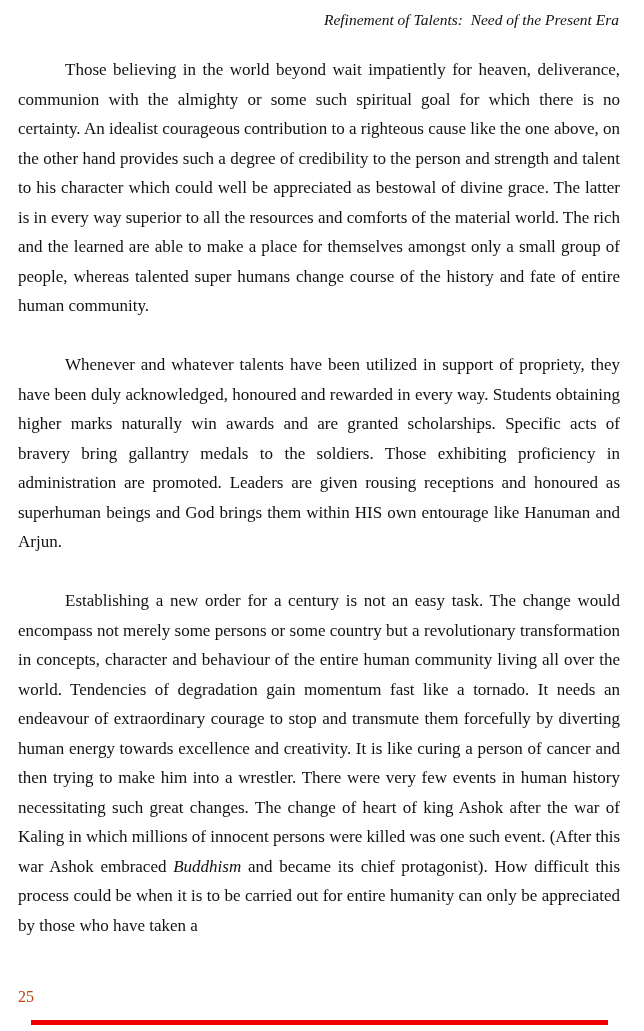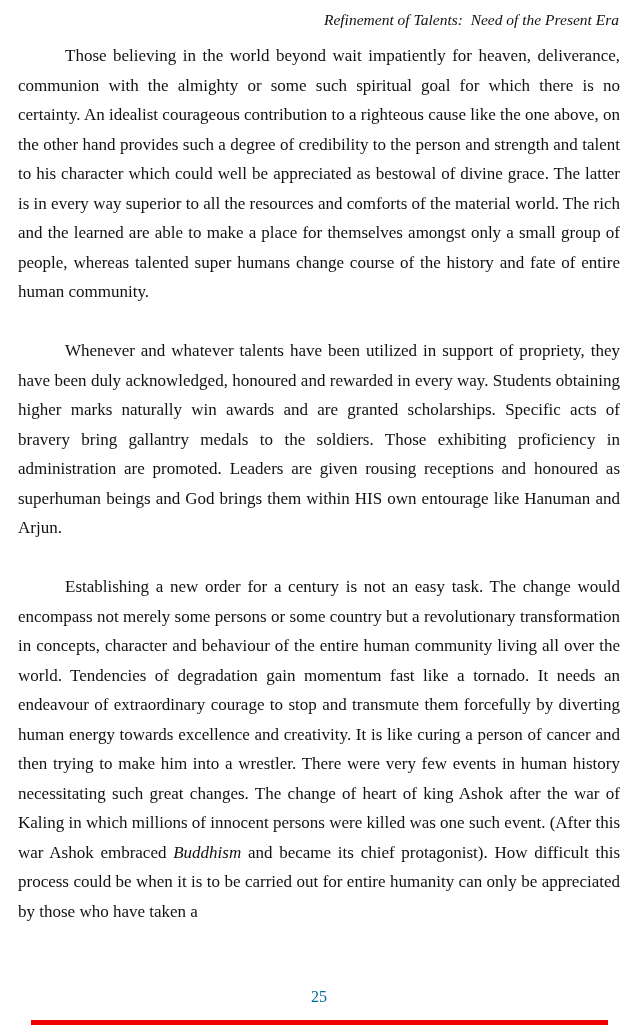--- a/index.html
+++ b/index.html
@@ -20,21 +20,21 @@
     top: 11px;
     right: 25px;
     font-style: italic;
     font-size: 15.5px;
     white-space: pre;
     color: #111111;
     margin-left: 40px;
   }
   .content {
     position: absolute;
-    top: 41px;
+    top: 55px;
     left: 18px;
     width: 602px;
     font-size: 17px;
     line-height: 29.5px;
     text-align: justify;
     color: #111111;
   }
   .content p {
     margin: 0 0 29.5px 0;
     text-indent: 47px;
@@ -43,23 +43,22 @@
     margin-bottom: 6px;
   }
   .italic-word {
     font-style: italic;
   }
   .page-number {
     position: absolute;
     top: 988px;
     left: 18px;
     width: 602px;
-    text-align: center;
     font-size: 16px;
-    color: #0369a1;
+    color: #c2410c;
   }
   .footer-rule {
     position: absolute;
     top: 1020px;
     left: 31px;
     width: 577px;
     height: 4.5px;
   }
 </style>
 </head>

